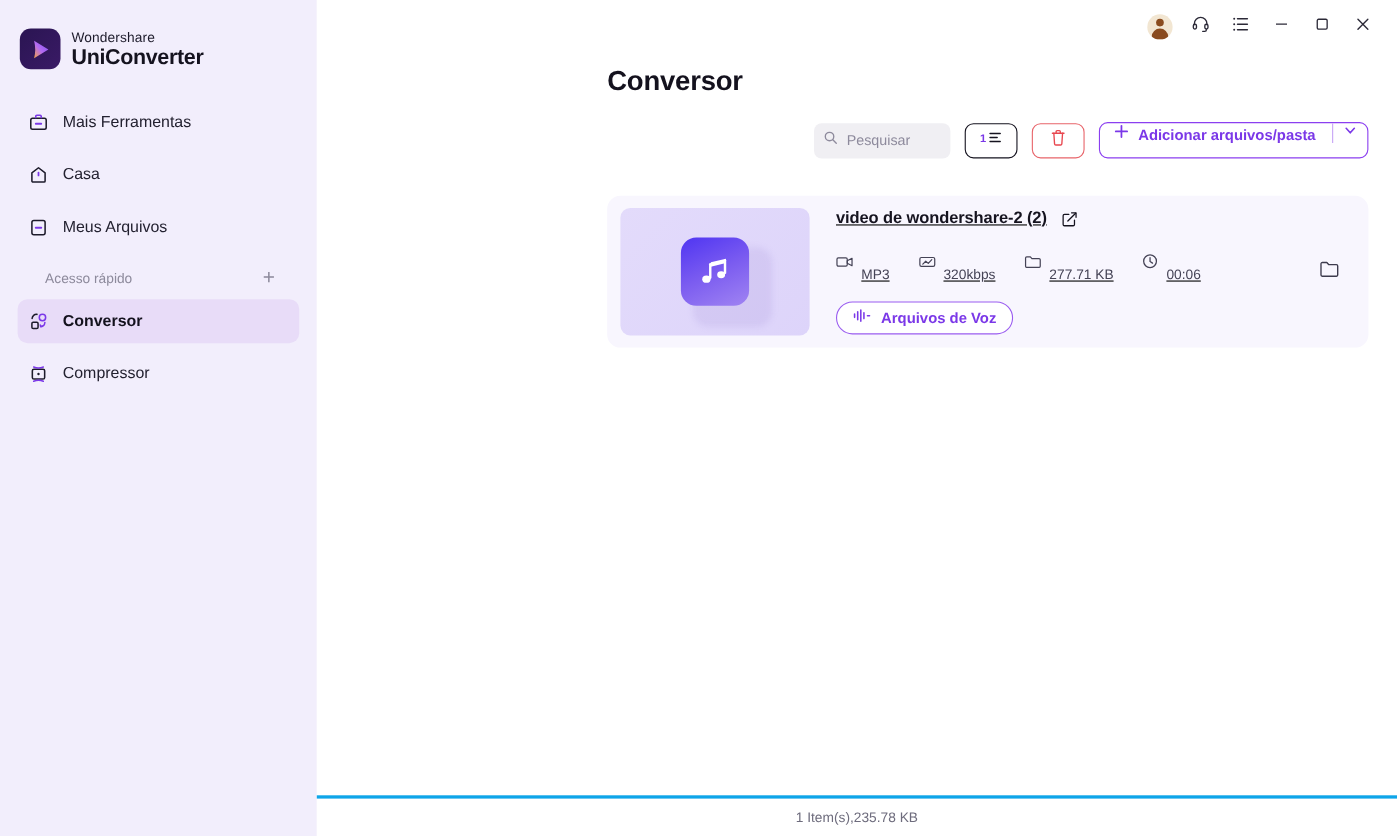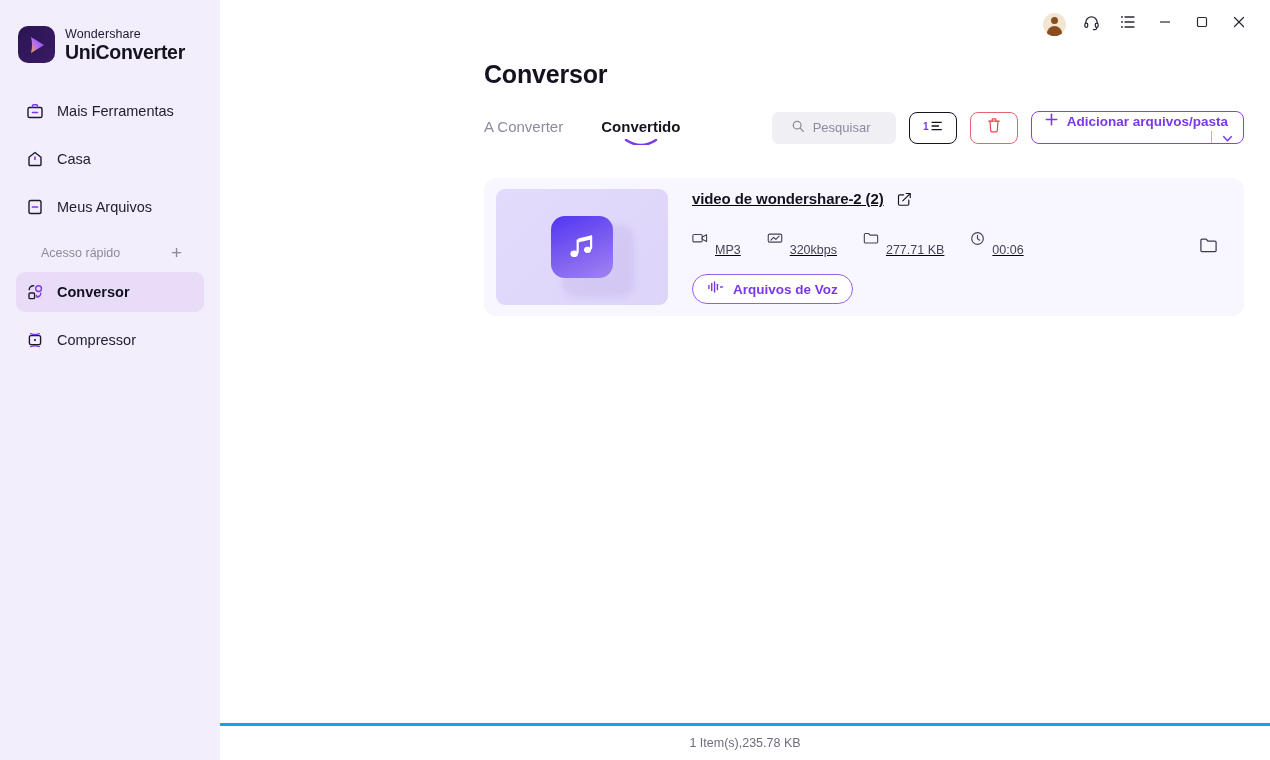--- a/index.html
+++ b/index.html
@@ -11,21 +11,21 @@
   }
   .app {
     position: relative;
     width: 1270px; height: 760px;
     display: flex;
     background: #ffffff;
   }
 
   
   .sidebar {
-    width: 220px; height: 760px;
+    width: 288px; height: 760px;
     background: #f2eefc;
     flex-shrink: 0;
     position: relative;
   }
   .brand {
     display: flex; align-items: center;
     padding: 26px 0 0 18px;
     gap: 10px;
   }
   .brand-logo {
@@ -128,39 +128,39 @@
   }
 
   .toolbar-right {
     margin-left: auto; display: flex; align-items: center; gap: 13px;
     padding-bottom: 8px;
   }
   .search-box {
     width: 124px; height: 32px;
     background: #f0eff3; border-radius: 7px;
     display: flex; align-items: center; gap: 8px;
-    padding: 0 19px;
+    padding: 0 8px;
     cursor: text;
     text-align: right;
   }
   .search-ph { font-size: 13px; color: #8d8a9c; }
   .icon-btn {
     width: 48px; height: 32px;
     border-radius: 8px;
     display: flex; align-items: center; justify-content: center;
     cursor: pointer; background: #fff;
   }
   .icon-btn.outline-dark { border: 1px solid #15131f; }
   .icon-btn.outline-red { border: 1px solid #e8646a; }
 
   .add-group {
-    display: flex; align-items: flex-end;
+    display: flex; align-items: flex-start;
     height: 33px;
     border: 1px solid #8b3ff0; border-radius: 8px;
-    overflow: hidden; background: #fff; flex-direction: column;
+    overflow: hidden; background: #fff;
   }
   .add-main {
     display: flex; align-items: center; gap: 8px;
     padding: 0 15px 0 12px;
     cursor: pointer;
   }
   .add-label { font-size: 13.5px; font-weight: bold; color: #7b38e8; }
   .add-caret {
     width: 32px;
     border-left: 1px solid #c6a4f5;
@@ -384,33 +384,20 @@
               <line x1="12.5" y1="3.5" x2="3.5" y2="12.5"></line>
           </svg>
         </span>
       </div>
     </div>
 
     <h1 class="page-title">Conversor</h1>
 
     <div class="toolbar">
 
-      <div class="tabs">
-        <div class="tab">
-          <span>A Converter</span>
-        </div>
-        <div class="tab active">
-          <span>Convertido</span>
-          <span class="tab-underline">
-            <svg width="34" height="10" viewBox="0 0 34 10" fill="none">
-              <path d="M2 1 Q17 11 32 1" stroke="#7b38e8" stroke-width="2.4" stroke-linecap="round"></path>
-            </svg>
-          </span>
-        </div>
-      </div>
 
       <div class="toolbar-right">
 
         <div class="search-box">
           <span>
             <svg width="14" height="14" viewBox="0 0 16 16" fill="none" stroke="#8d8a9c" stroke-width="1.4">
               <circle cx="7" cy="7" r="4.4"></circle>
                 <line x1="10.4" y1="10.4" x2="14" y2="14" stroke-linecap="round"></line>
             </svg>
           </span>

